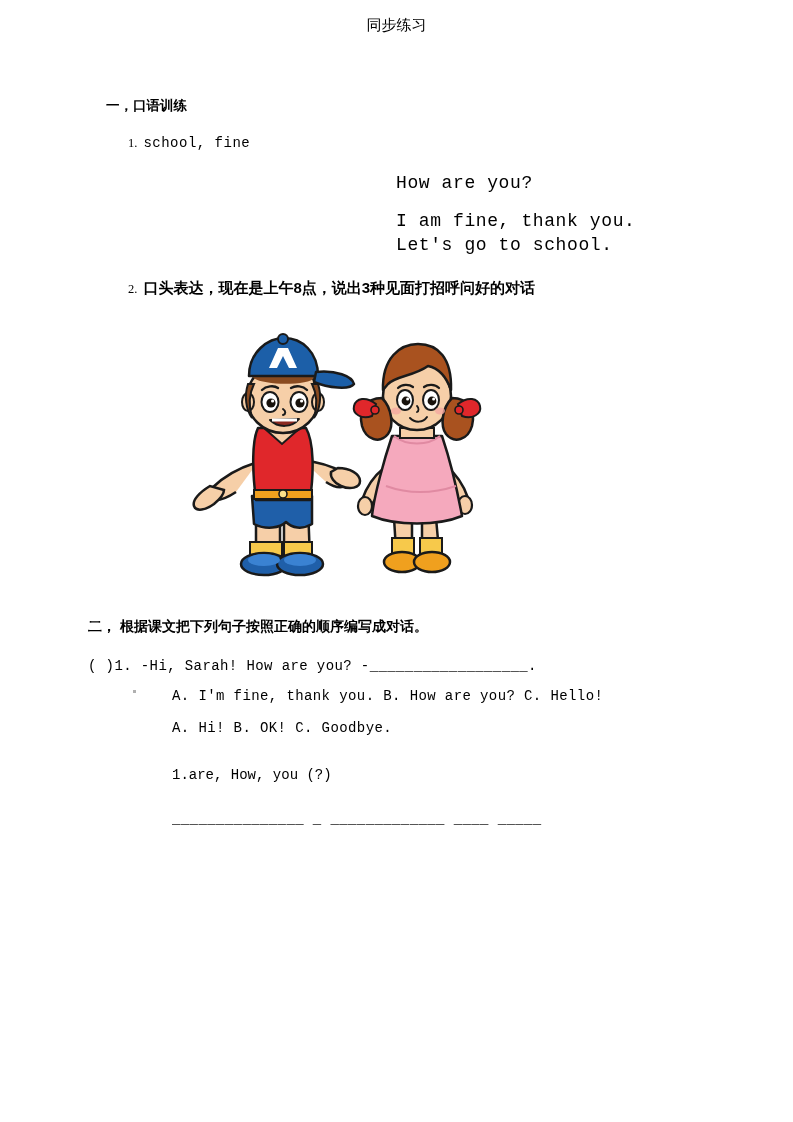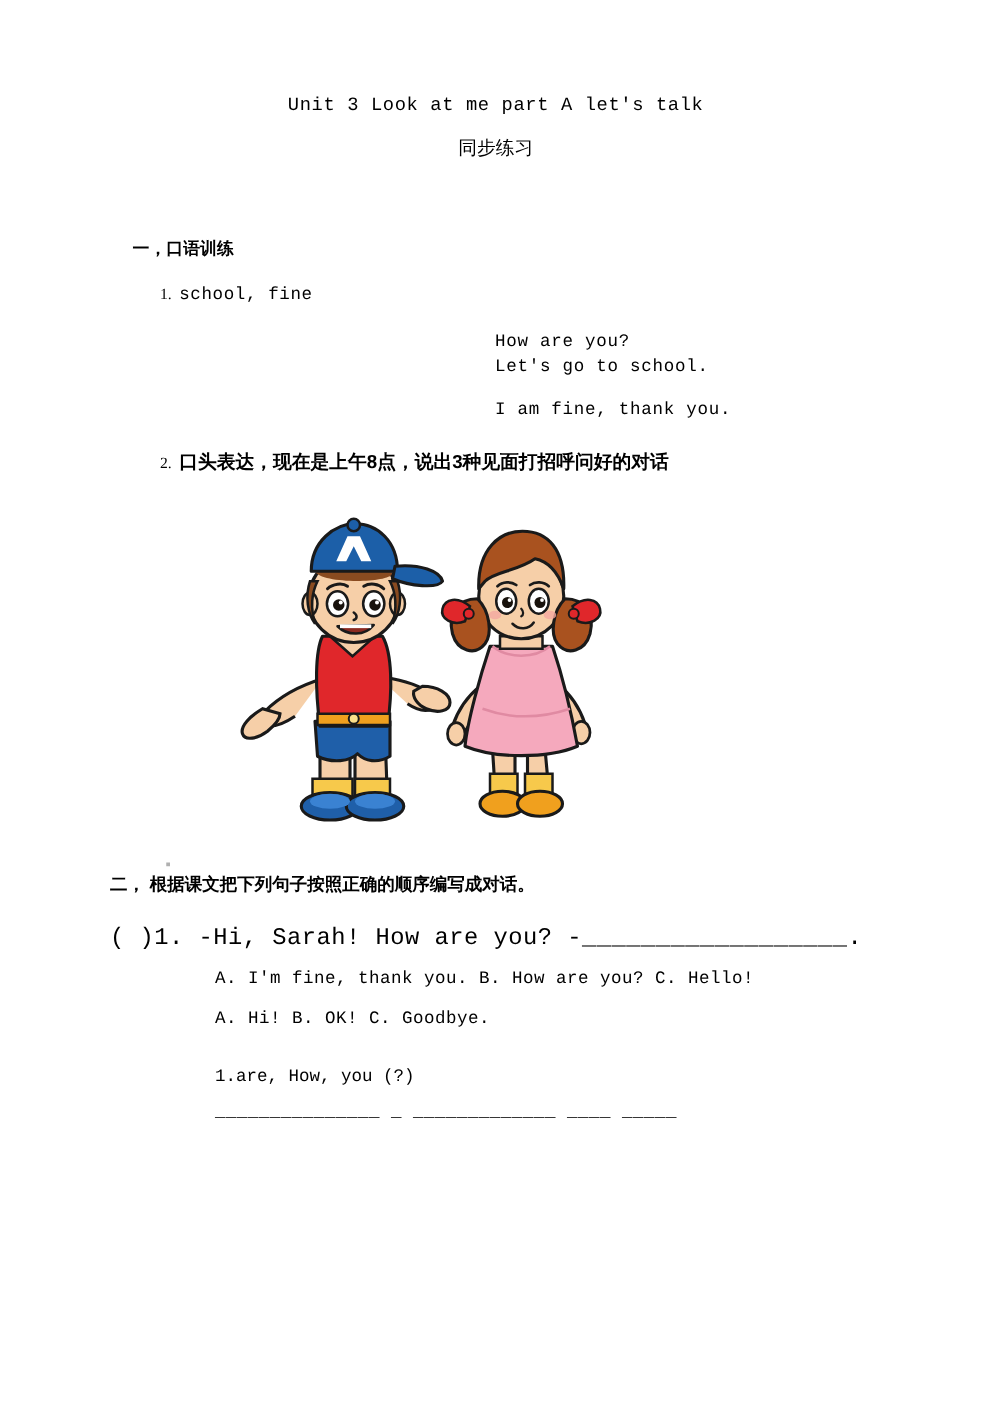--- a/index.html
+++ b/index.html
@@ -57,21 +57,21 @@
     font-size: 15px;
     font-weight: bold;
   }
   .mono {
     font-family: "Liberation Mono", monospace;
     font-size: 14px;
     letter-spacing: 0.5px;
   }
   .mono-line {
     font-family: "Liberation Mono", monospace;
-    font-size: 14px;
+    font-size: 18px;
     letter-spacing: 0.6px;
   }
   .centered-block {
     margin-top: 22px;
     margin-left: 396px;
   }
   .centered-block .l2 { margin-top: 18px; }
   .centered-block .l3 { margin-top: 4px; }
   .item-2 {
     margin-top: 24px;
@@ -91,21 +91,21 @@
     font-family: "Liberation Sans", sans-serif;
     font-weight: bold;
     font-size: 14px;
     margin-left: 88px;
     margin-top: 38px;
   }
   .q-line {
     margin-left: 88px;
     margin-top: 22px;
     font-family: "Liberation Mono", monospace;
-    font-size: 19px;
+    font-size: 14px;
     letter-spacing: 0.4px;
   }
   .opt-line {
     margin-left: 172px;
     margin-top: 14px;
     font-family: Liberation Mono, monospace;
     font-size: 14px;
     letter-spacing: 0.4px;
   }
   .q-line-2 { margin-top: 44px; }
@@ -118,53 +118,52 @@
     margin-top: 30px;
   }
   .sent-line {
     margin-left: 172px;
     margin-top: 31px;
     font-family: "Liberation Mono", monospace;
     font-size: 14px;
   }
   .blank-line {
     margin-left: 172px;
-    margin-top: 12px;
+    margin-top: 28px;
     font-family: "Liberation Mono", monospace;
     font-size: 14px;
     letter-spacing: 0.4px;
   }
   .stray-dot {
     position: absolute;
     left: 133px;
     top: 690px;
     width: 3px;
     height: 3px;
     background: #b0b0b0;
   }
 </style>
 </head>
 <body>
 
 <div class="page">
 
-  <div class="title-line">Unit 3 Look at me   part A let's talk</div>
   <div class="subtitle-line">同步练习</div>
 
   <div class="section-head">一，口语训练</div>
 
   <div class="item-1">
     <span class="num">1.</span>
     <span class="mono">school, fine</span>
   </div>
 
   <div class="centered-block">
     <div class="mono-line l1">How are you?</div>
+    <div class="mono-line l2">I am fine, thank you.</div>
     <div class="mono-line l3">Let's go to school.</div>
-    <div class="mono-line l2">I am fine, thank you.</div>
   </div>
 
   <div class="item-2">
     <span class="num">2.</span>
     <span class="cn">口头表达，现在是上午8点，说出3种见面打招呼问好的对话</span>
   </div>
 
   <div class="illustration">
     <svg width="360" height="270" viewBox="0 0 360 270" xmlns="http://www.w3.org/2000/svg">
 

